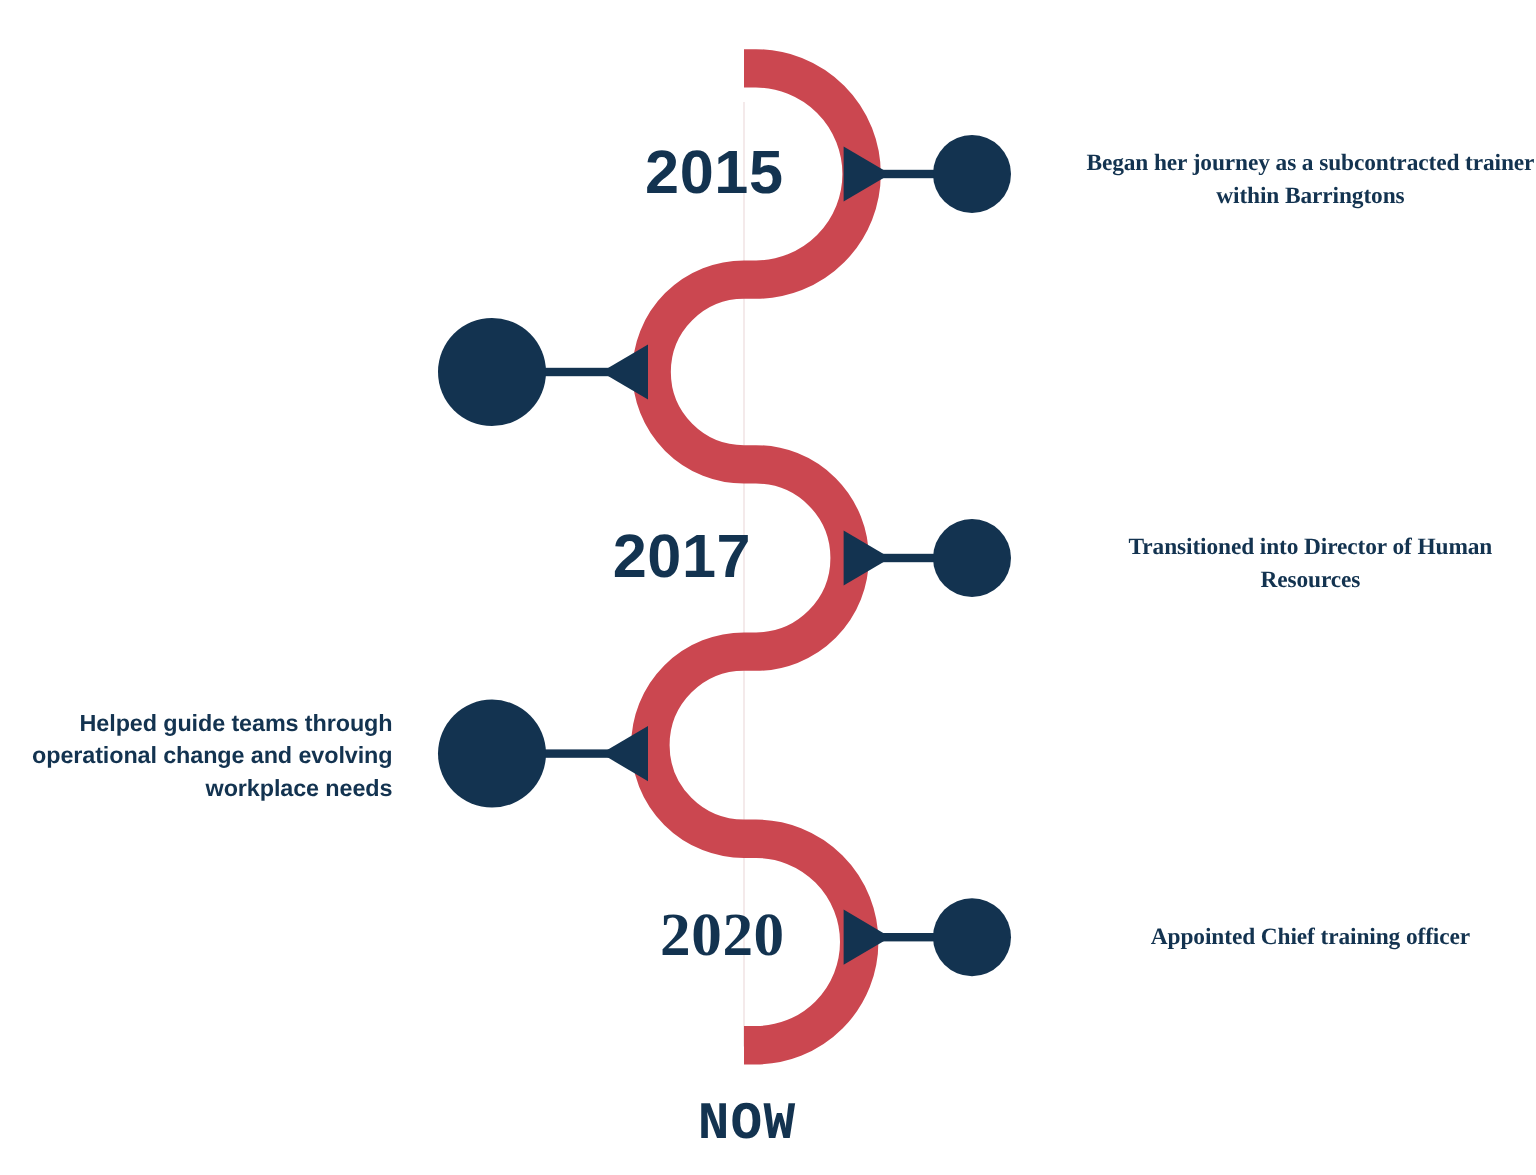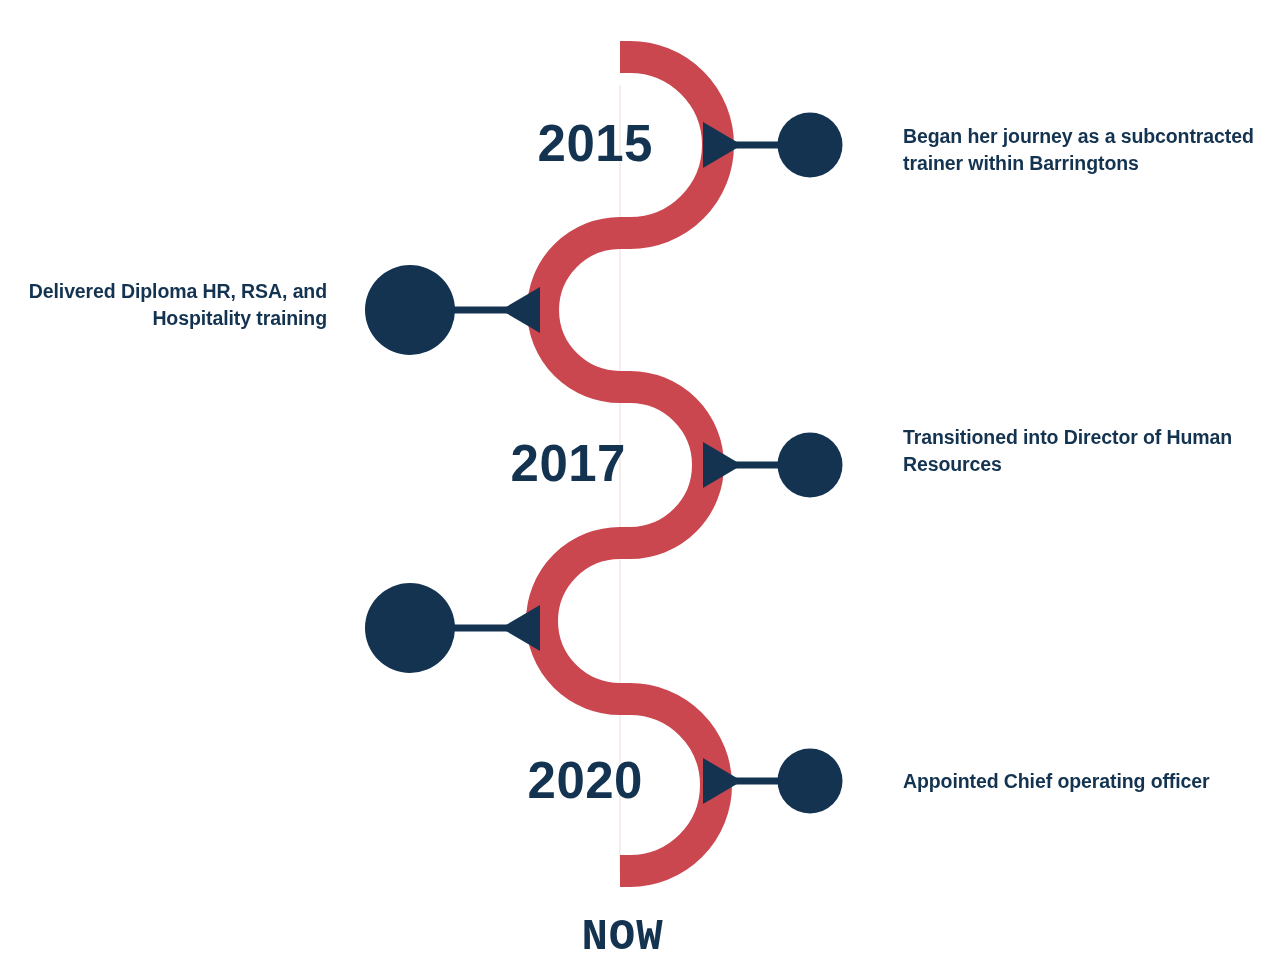--- a/index.html
+++ b/index.html
@@ -32,47 +32,48 @@
     font-family: "Liberation Sans", sans-serif;
     font-weight: bold;
     font-size: 19.5px;
     line-height: 27px;
     color: #133350;
     letter-spacing: -0.1px;
   }
   .caption-right {
     left: 903px;
     width: 378px;
-    text-align: left;
+    text-align: center;
+    font-family: Liberation Serif, serif;
   }
   .caption-left {
     left: 0px;
     width: 327px;
     text-align: right;
   }
   #caption-2015 { top: 123px; }
-  #caption-2017 { top: 424px; }
+  #caption-2017 { top: 443px; }
   #caption-2020 { top: 768px; }
   #caption-left-1 { top: 278px; }
   #caption-left-2 { top: 590px; }
 
   .year-label {
     position: absolute;
     font-family: "Liberation Sans", sans-serif;
     font-weight: bold;
     font-size: 51px;
     line-height: 51px;
     color: #133350;
     letter-spacing: 0.5px;
     text-align: right;
     width: 260px;
   }
   #year-2015 { left: 393px; top: 118px; }
   #year-2017 { left: 366px; top: 438px; }
-  #year-2020 { left: 383px; top: 755px; }
+  #year-2020 { left: 394px; top: 755px; font-family: Liberation Serif, serif; }
 
   #now-label {
     position: absolute;
     left: 0px;
     top: 913px;
     width: 1245px;
     text-align: center;
     font-family: Liberation Mono, monospace;
     font-weight: bold;
     font-size: 44px;
@@ -145,22 +146,22 @@
   </svg>
 
   <div class="year-label" id="year-2015">2015</div>
 
   <div class="year-label" id="year-2017">2017</div>
 
   <div class="year-label" id="year-2020">2020</div>
 
   <div class="caption caption-right" id="caption-2015">Began her journey as a subcontracted trainer within Barringtons</div>
 
-  <div class="caption caption-left" id="caption-left-1">Delivered Diploma HR, RSA, and Hospitality training</div>
 
   <div class="caption caption-right" id="caption-2017">Transitioned into Director of Human Resources</div>
 
+  <div class="caption caption-left" id="caption-left-2">Helped guide teams through operational change and evolving workplace needs</div>
 
-  <div class="caption caption-right" id="caption-2020">Appointed Chief operating officer</div>
+  <div class="caption caption-right" id="caption-2020">Appointed Chief training officer</div>
 
   <div id="now-label">NOW</div>
 
 </div>
 
 </body></html>

